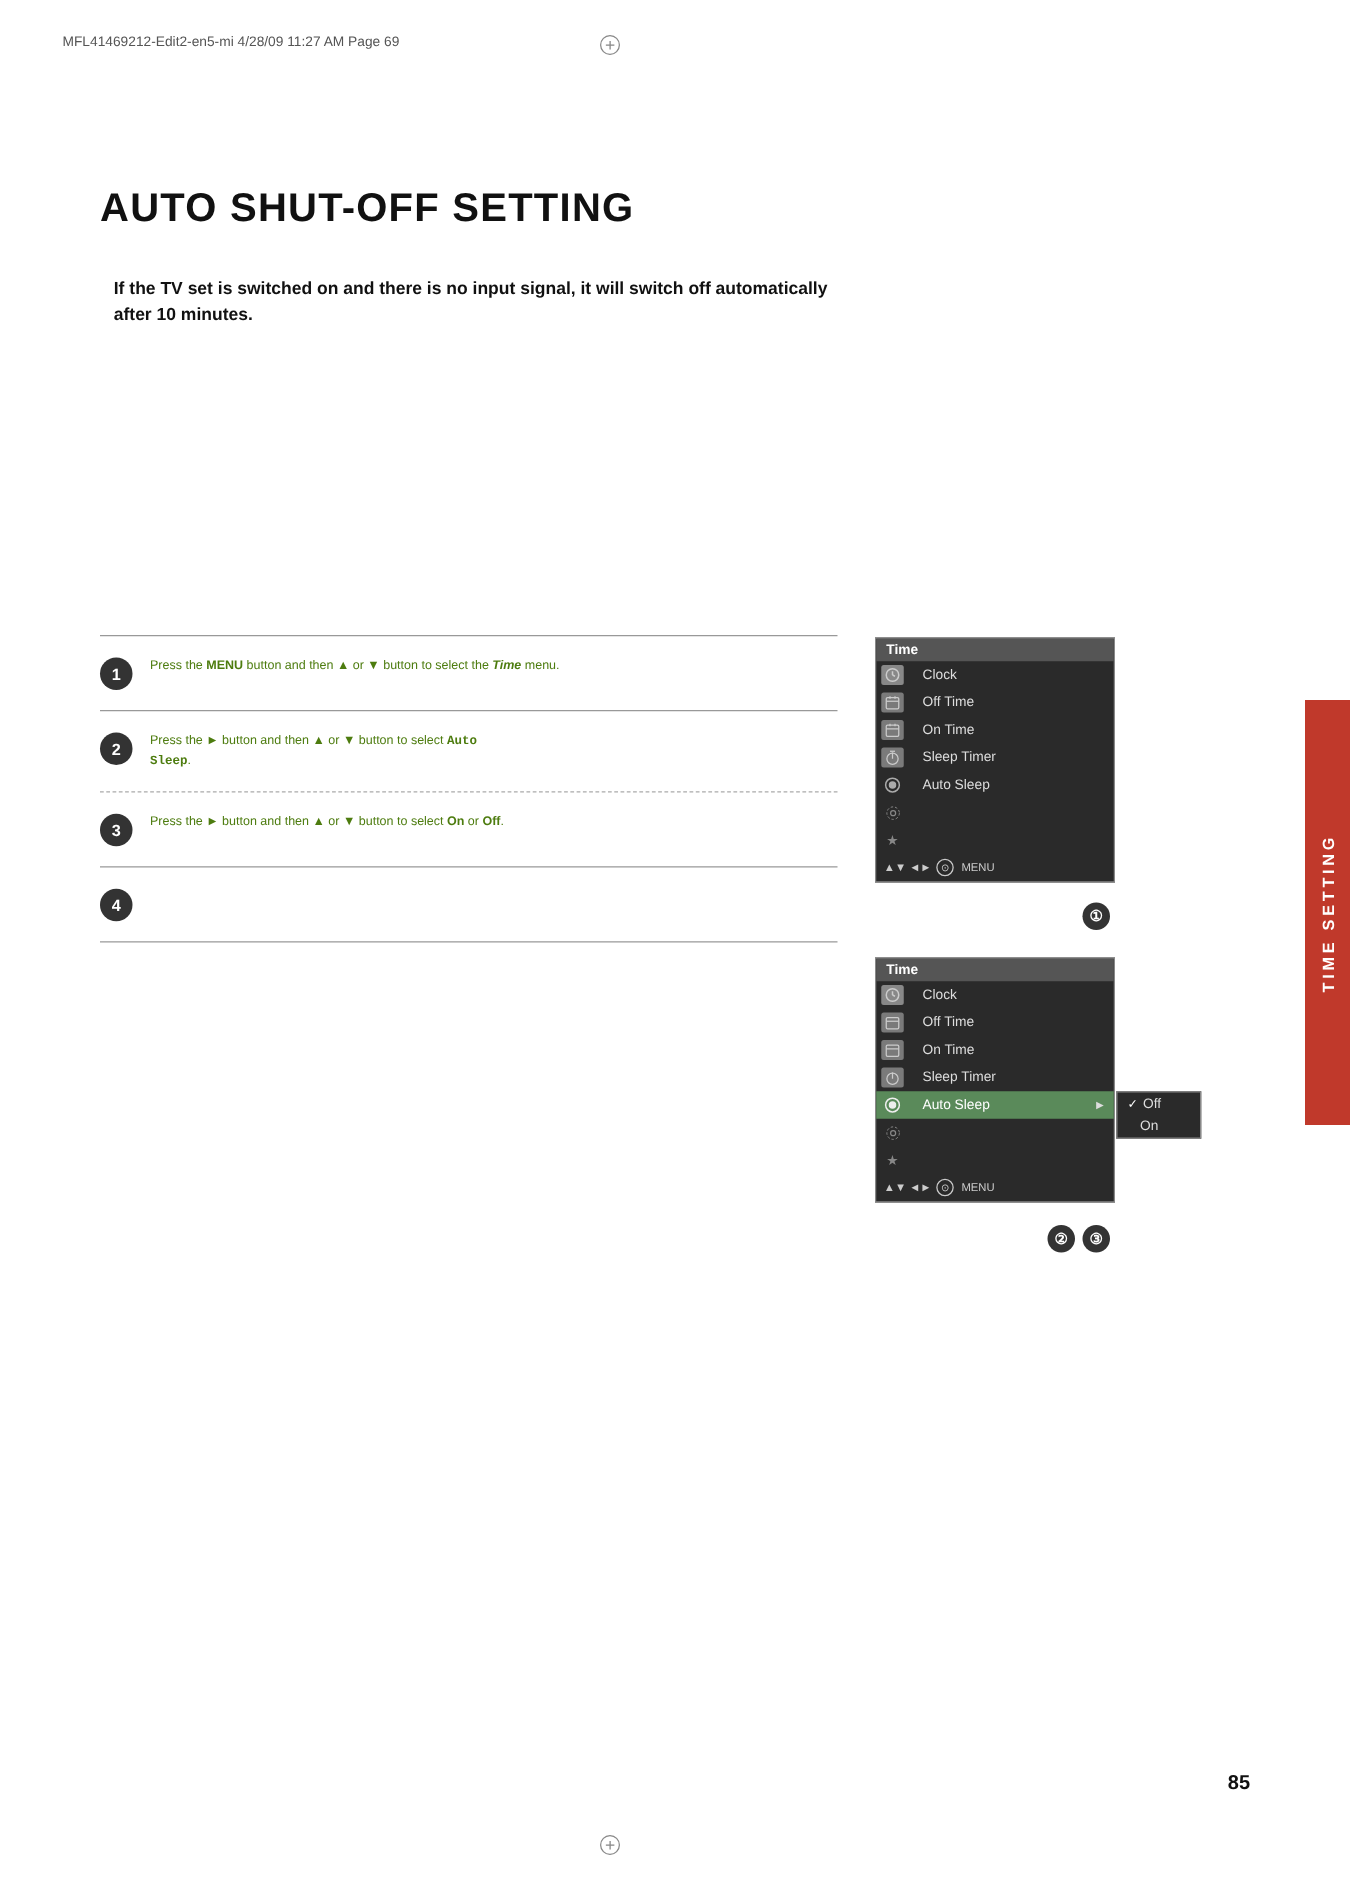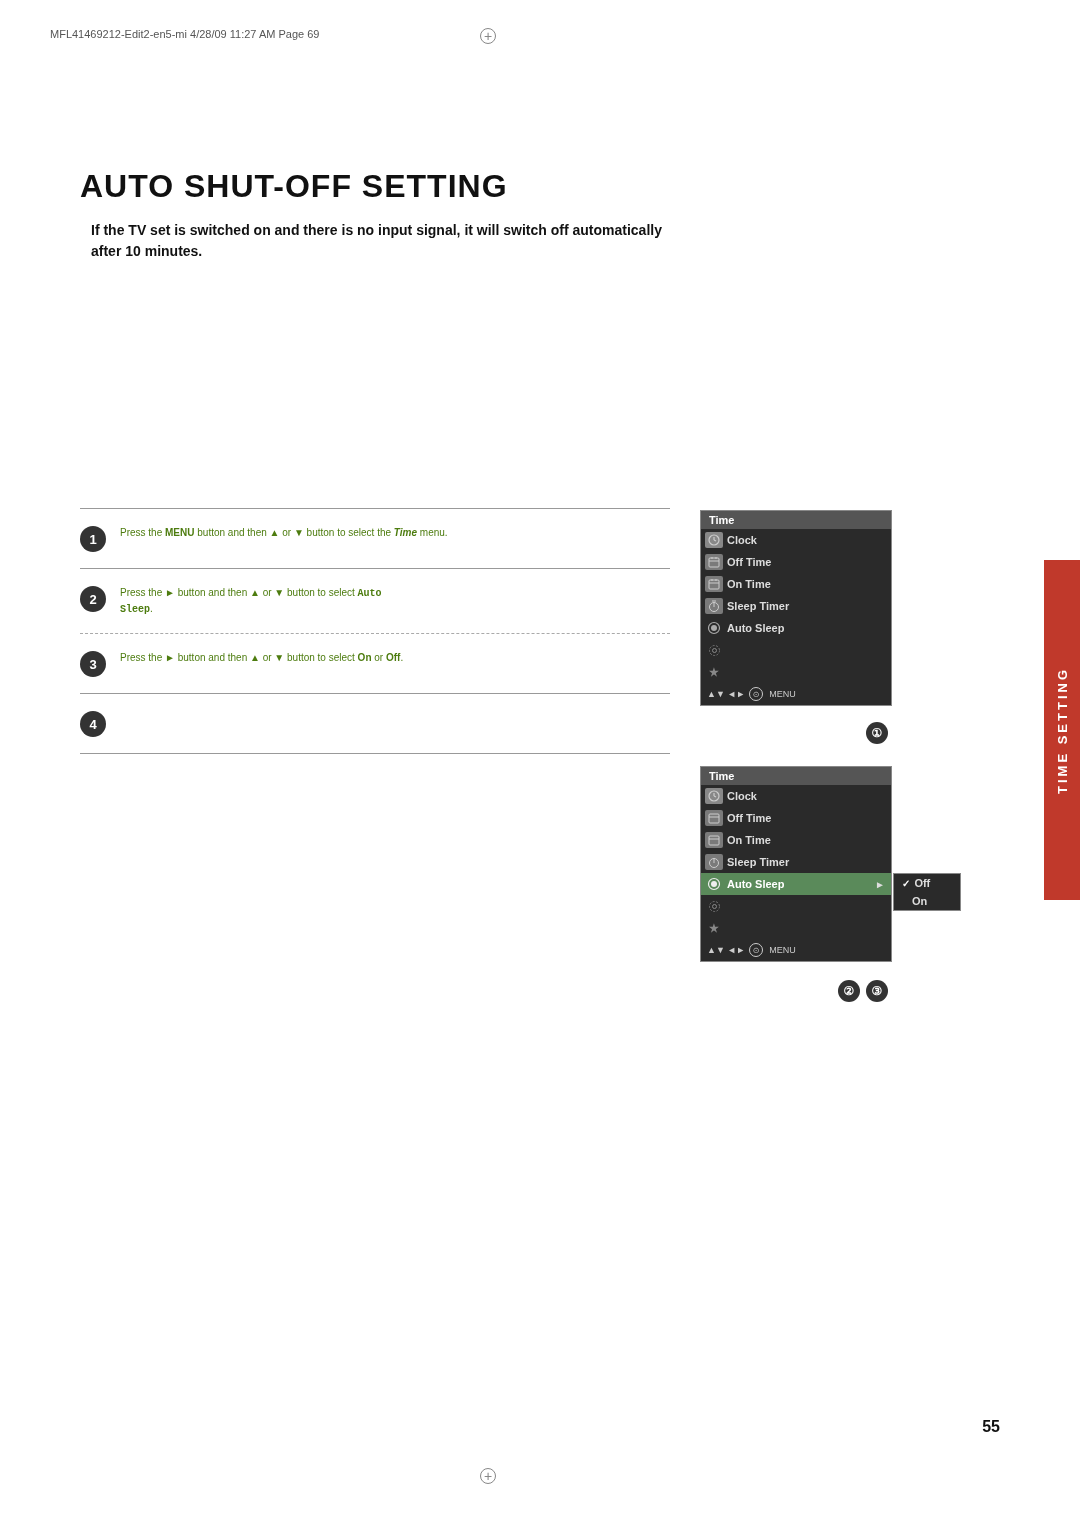--- a/index.html
+++ b/index.html
@@ -68,21 +68,20 @@
     
     .page-title {
       position: absolute;
       top: 148px;
       left: 80px;
       font-size: 32px;
       font-weight: 900;
       letter-spacing: 1px;
       color: #111;
       font-family: Arial, sans-serif;
-      margin-top: 20px;
     }
 
     
     .subtitle {
       position: absolute;
       top: 220px;
       left: 80px;
       width: 600px;
       font-size: 14px;
       font-weight: 700;
@@ -191,23 +190,22 @@
       font-size: 11px;
       font-weight: 700;
       padding: 3px 8px;
     }
 
     .menu-item {
       display: flex;
       align-items: center;
       padding: 3px 6px 3px 4px;
       color: #ddd;
-      gap: 4px;
+      gap: 15px;
       font-size: 11px;
-      font-weight: bold;
     }
 
     .menu-item.highlighted {
       background: #5a8a5a;
       color: #fff;
     }
 
     .menu-item-icon {
       width: 18px;
       height: 16px;
@@ -530,15 +528,15 @@
       <div class="step-indicator-circle">②</div>
       <div class="step-indicator-circle">③</div>
     </div>
 
   </div>
 
   <div class="reg-mark-bottom">
     <div class="reg-circle"></div>
   </div>
 
-  <div class="page-number">55</div>
+  <div class="page-number">85</div>
 
 </div>
 
 </body></html>

